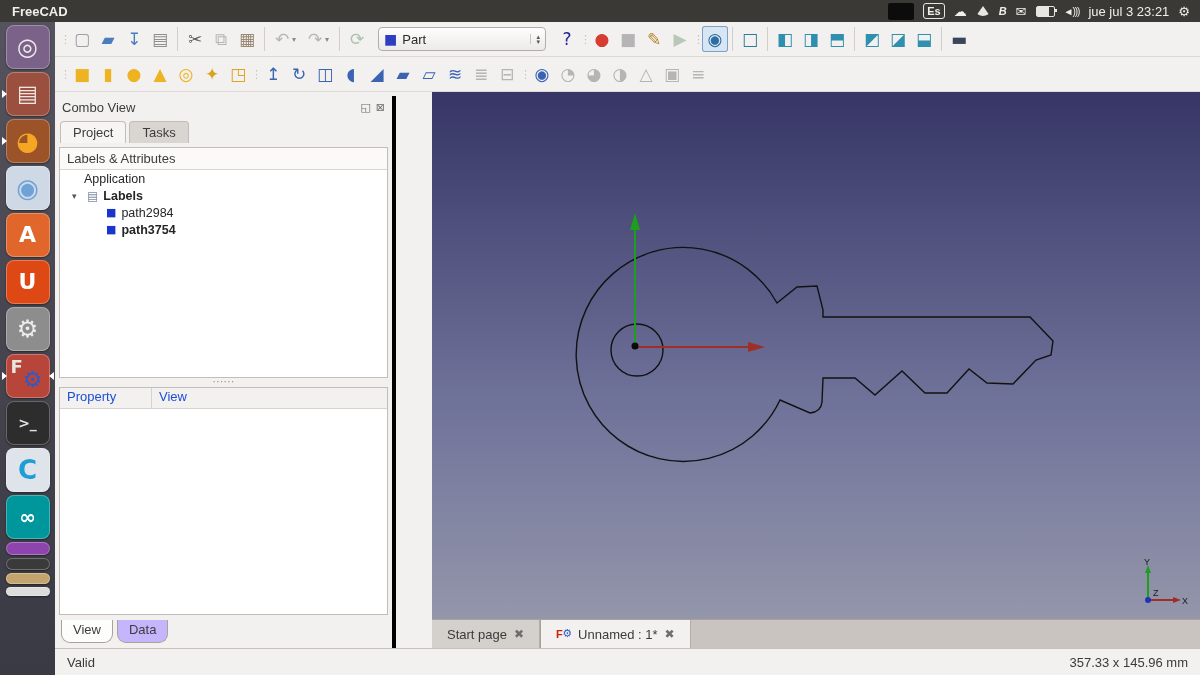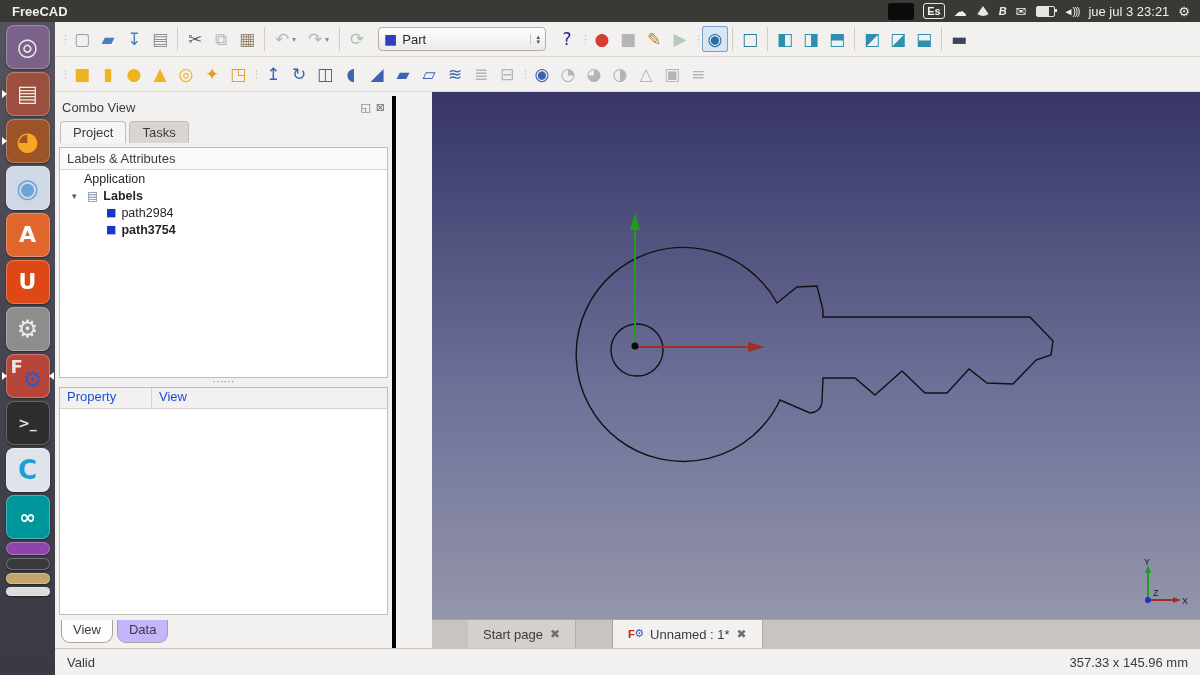--- a/index.html
+++ b/index.html
@@ -84,21 +84,21 @@
     border-top:none;border-radius:0 0 9px 9px;}
   .vd-tab.active{background:#fdfdfc;}
   
   .viewport{position:absolute;left:432px;top:92px;right:0;bottom:27px;z-index:5;}
   .canvas{position:absolute;left:0;right:0;top:0;bottom:28px;}
   .canvas svg{display:block;width:100%;height:100%;}
   .mini-axis{position:absolute;right:8px;bottom:34px;}
   .mdi{position:absolute;left:0;right:0;bottom:0;height:28px;background:#c9c4c0;
     border-top:1px solid #a9a29b;display:flex;align-items:stretch;}
   .mdi-tab{display:flex;align-items:center;gap:7px;padding:0 15px;font-size:13px;color:#3b3b3b;
-    background:#d4d0cc;border-right:1px solid #b3ada7;margin-left:36px;}
+    background:#d4d0cc;border-right:1px solid #b3ada7;}
   .mdi-tab.active{background:#f2f1ef;border-left:1px solid #a9a29b;}
   .mdi-close{color:#6e6e6e;font-size:12px;font-weight:bold;font-family:"DejaVu Sans",sans-serif;}
   .fcmini{position:relative;width:15px;height:14px;display:inline-block;}
   .fcmini b{position:absolute;left:0;top:0;color:#cc2200;font-size:11px;line-height:14px;}
   .fcmini span{position:absolute;right:-1px;top:1px;color:#2d59c9;font-size:11px;line-height:12px;
     font-family:"DejaVu Sans",sans-serif;}
   
   .statusbar{position:absolute;left:55px;right:0;bottom:0;height:27px;background:#f2f1f0;
     border-top:1px solid #c6c1bc;display:flex;align-items:center;font-size:13px;color:#3a3a3a;
     padding:0 12px;box-sizing:border-box;z-index:10;}

